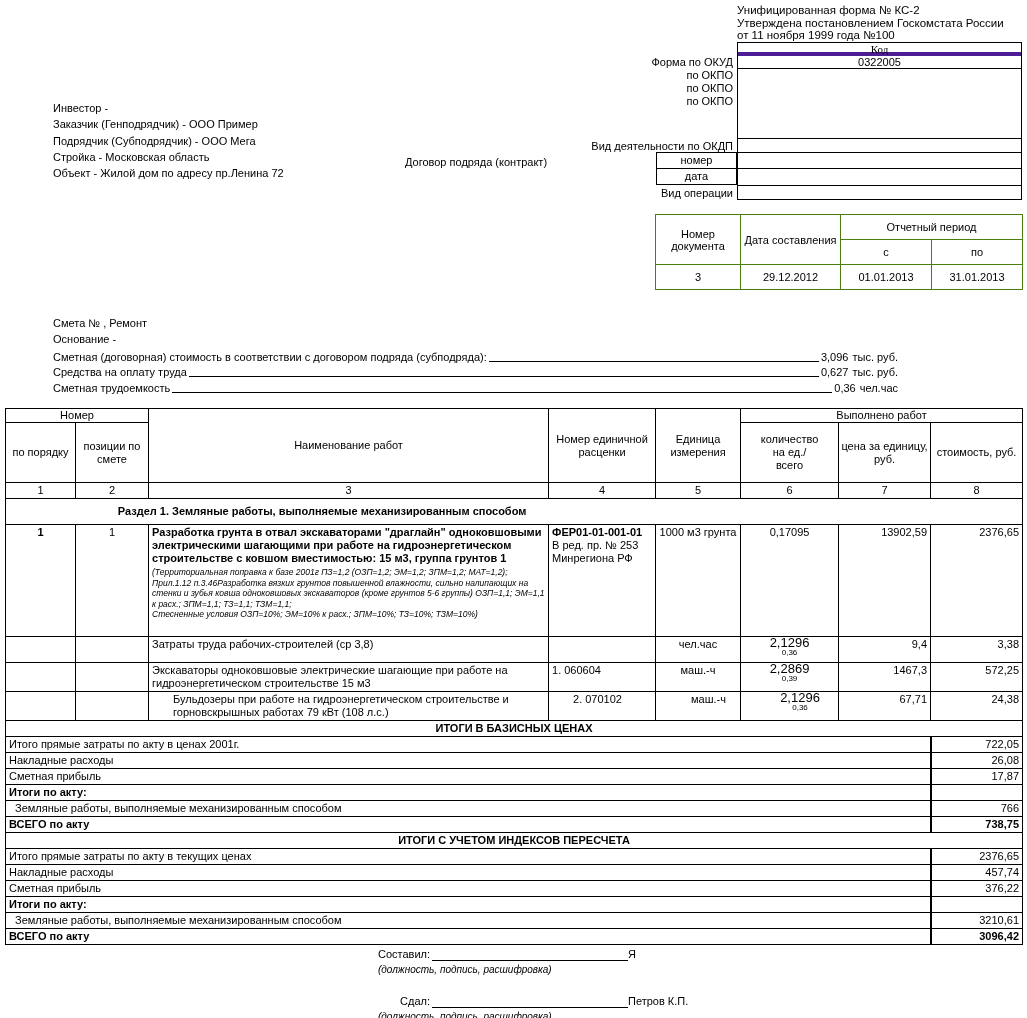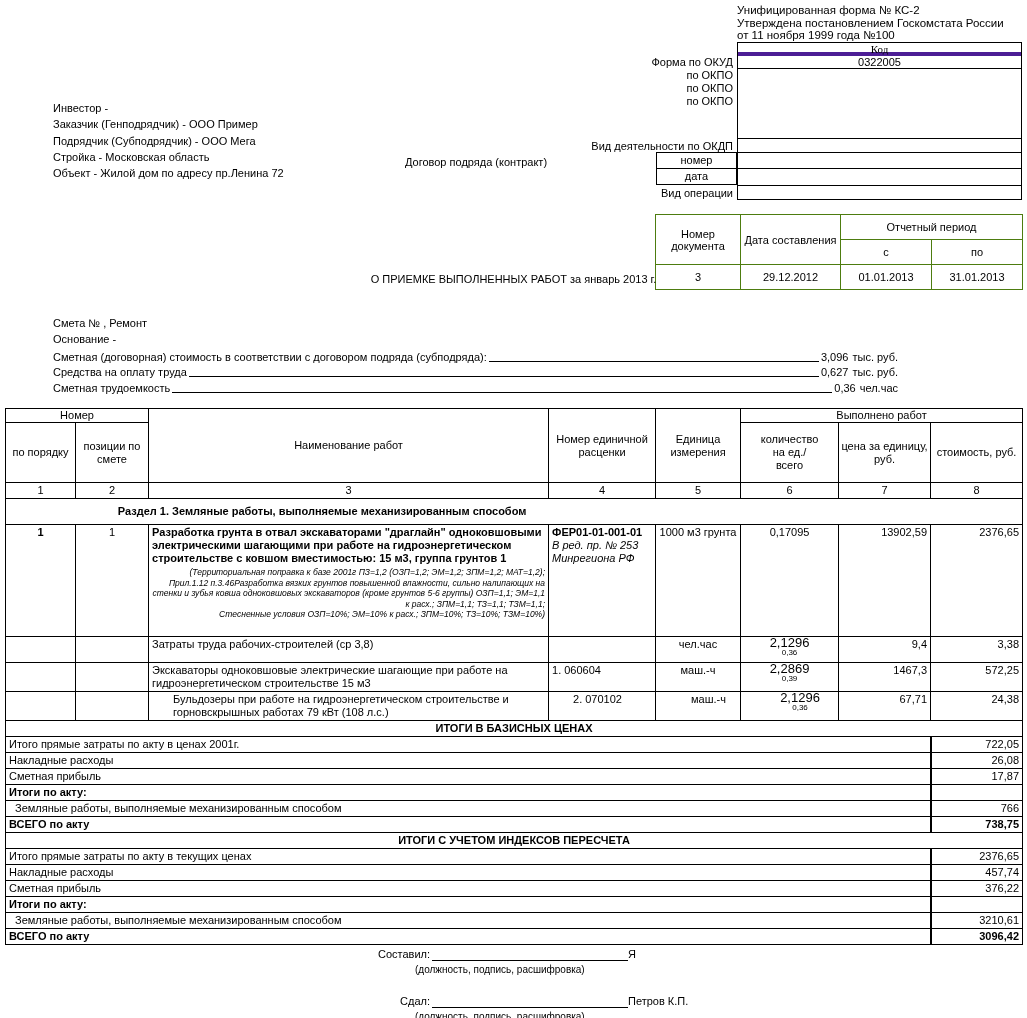--- a/index.html
+++ b/index.html
@@ -60,39 +60,39 @@
   
   .work-table { left:5px; top:408px; border-collapse:collapse; table-layout:fixed; width:1017px; }
   .work-table td { border:1px solid #000; padding:1px 3px; line-height:13px; overflow:hidden; vertical-align:top; }
   .work-table tr.h td { text-align:center; vertical-align:middle; height:13px; padding:0 2px; }
   .work-table tr.h2 td { height:60px; }
   .work-table tr.nums td { height:16px; text-align:center; vertical-align:middle; padding:0; }
   .work-table tr.section td { height:26px; vertical-align:middle; font-weight:bold; }
   .section-span { display:block; width:62%; text-align:center; }
   .work-table tr.main-row td { height:112px; }
   .work-name { font-weight:bold; margin-bottom:2px; }
-  .work-note { font-style:italic; font-size:8.5px; line-height:10.5px; white-space:pre-line;text-align:right; }
-  .rate-note { font-style:italic; white-space:pre-line; }
+  .work-note { font-style:italic; font-size:8.5px; line-height:10.5px; white-space:pre-line; }
+  .rate-note { white-space:pre-line; }
   .res-a td { height:26px; }
   .res-b td { height:29px; }
   .res-c td { height:26px;padding-left:24px; }
   .qty-a { font-size:13px; line-height:10px; text-align:center; }
   .qty-b { font-size:8px; line-height:9px; text-align:center; }
   .work-table tr.tot-header td { height:15px; text-align:center; font-weight:bold; vertical-align:middle; }
   .work-table tr.tot td { height:14px; vertical-align:middle; }
   .tot-val { border-left:2px solid #000 !important; text-align:right; }
   .tot-bold td { font-weight:bold; }
   .tot-indent td:first-child { padding-left:9px; }
 
   
   .sig-block { left:310px; top:946px; width:480px; }
   .sig-row { display:flex; align-items:flex-end; height:15px; line-height:13px; }
   .sig-label { width:122px; text-align:right; padding-right:2px; }
   .sig-line { width:196px; border-bottom:1px solid #000; height:12px; }
-  .sig-note { margin-left:105px; font-size:10px; line-height:13px; margin-top:2px; }
+  .sig-note { margin-left:68px; font-style:italic; font-size:10px; line-height:13px; margin-top:2px; }
   .sig-gap { height:17px; }
 </style>
 </head>
 <body>
 
 <div class="page">
 
   <div class="abs form-header">
     <div>Унифицированная форма № КС-2</div>
     <div>Утверждена постановлением Госкомстата России</div>
@@ -150,21 +150,20 @@
       <tr class="r3">
         <td>3</td>
         <td>29.12.2012</td>
         <td>01.01.2013</td>
         <td>31.01.2013</td>
       </tr>
     </tbody>
   </table>
 
   <div class="abs title-block">
-    <div>О ПРИЕМКЕ ВЫПОЛНЕННЫХ РАБОТ за январь 2013 г.</div>
   </div>
 
   <div class="abs estimate">
     <div class="est-text">Смета № , Ремонт</div>
     <div class="est-text">Основание -</div>
     <div class="est-row">
       <span>Сметная (договорная) стоимость в соответствии с договором подряда (субподряда):</span>
       <span class="est-fill"></span>
       <span class="est-val">3,096</span>
       <span class="est-unit">тыс. руб.</span>

